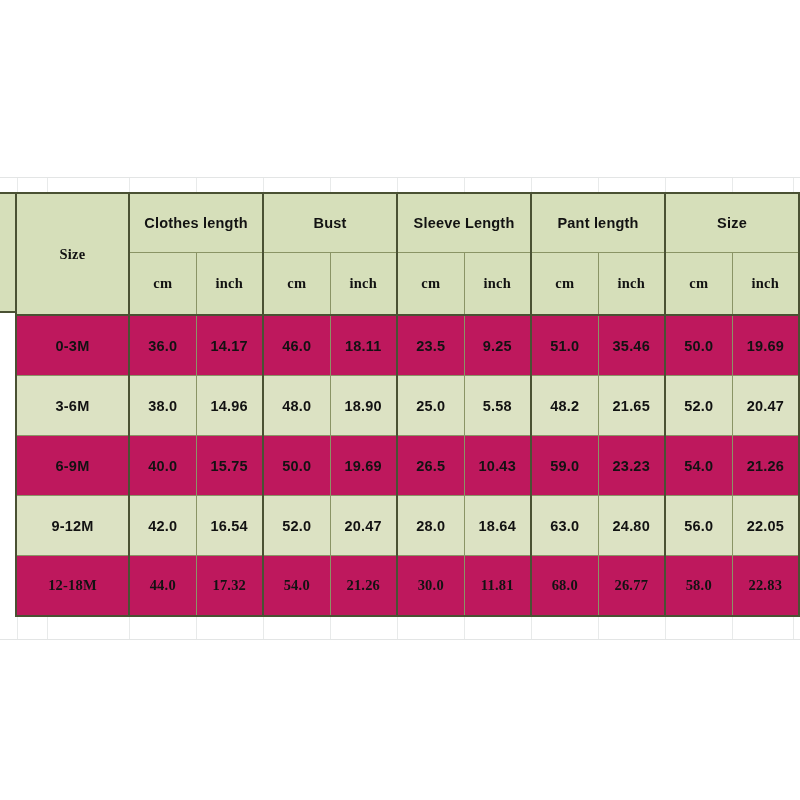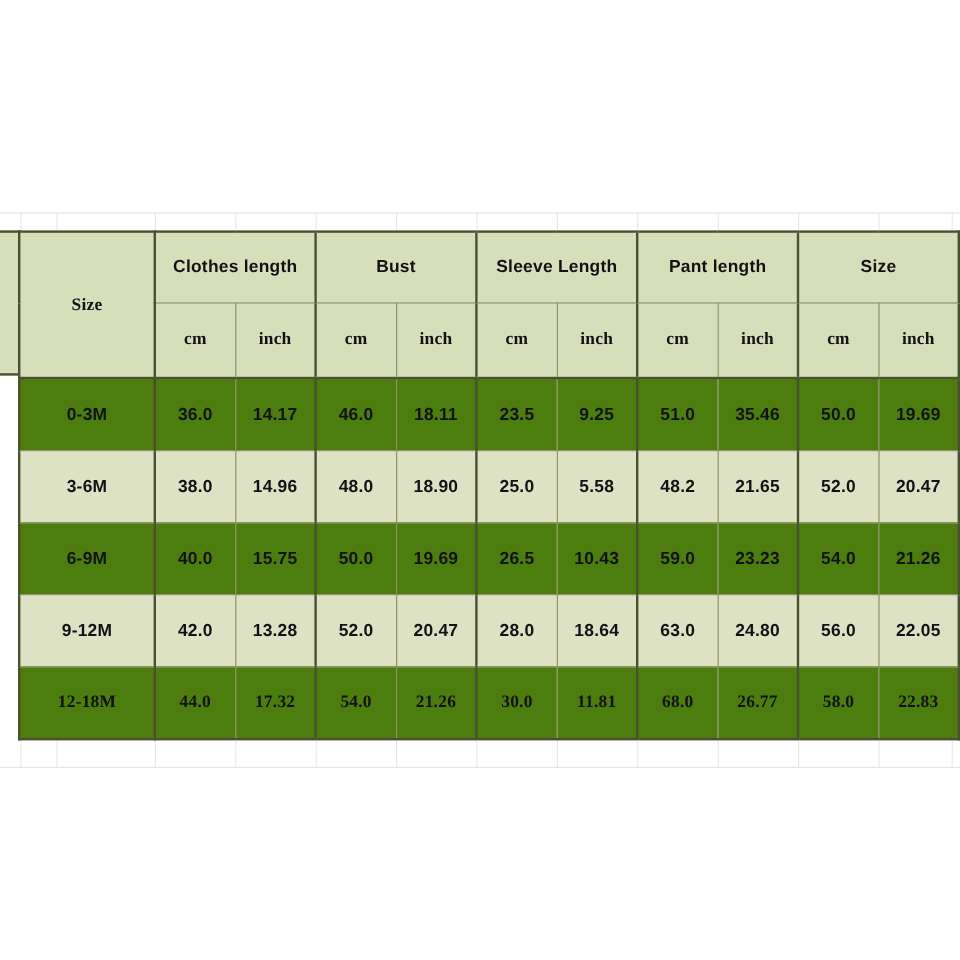--- a/index.html
+++ b/index.html
@@ -78,21 +78,21 @@
   td.hdr {
     background: #d6dfba;
     font-weight: bold;
     font-size: 14.5px;
   }
   td.hdr-size { font-size: 14.5px; }
   td.hdr-group { font-size: 14.5px; }
   td.hdr-unit  { font-size: 14.5px; font-weight: bold; }
 
   
-  tr.row-odd  td { background: #4d7c0f; }
+  tr.row-odd  td { background: #be185d; }
   tr.row-even td { background: #dce2c3; }
 
   
   .b-top    { border-top-color: #4a5133 !important;    border-top-width: 2px !important; }
   .b-bottom { border-bottom-color: #4a5133 !important; border-bottom-width: 2px !important; font-family: Liberation Serif, serif; }
   .b-left   { border-left-color: #4a5133 !important;   border-left-width: 2px !important; }
   .b-right  { border-right-color: #4a5133 !important;  border-right-width: 2px !important; }
 
   
   tr.hdr-row-1 td { height: 58px; }
@@ -193,21 +193,21 @@
           <td class="b-left">26.5</td>
           <td class="">10.43</td>
           <td class="b-left">59.0</td>
           <td class="">23.23</td>
           <td class="b-left">54.0</td>
           <td class="b-right">21.26</td>
         </tr>
         <tr class="data-row row-even">
           <td class="b-left b-right">9-12M</td>
           <td class="b-left">42.0</td>
-          <td class="">13.28</td>
+          <td class="">16.54</td>
           <td class="b-left">52.0</td>
           <td class="">20.47</td>
           <td class="b-left">28.0</td>
           <td class="">18.64</td>
           <td class="b-left">63.0</td>
           <td class="">24.80</td>
           <td class="b-left">56.0</td>
           <td class="b-right">22.05</td>
         </tr>
         <tr class="data-row row-odd">

